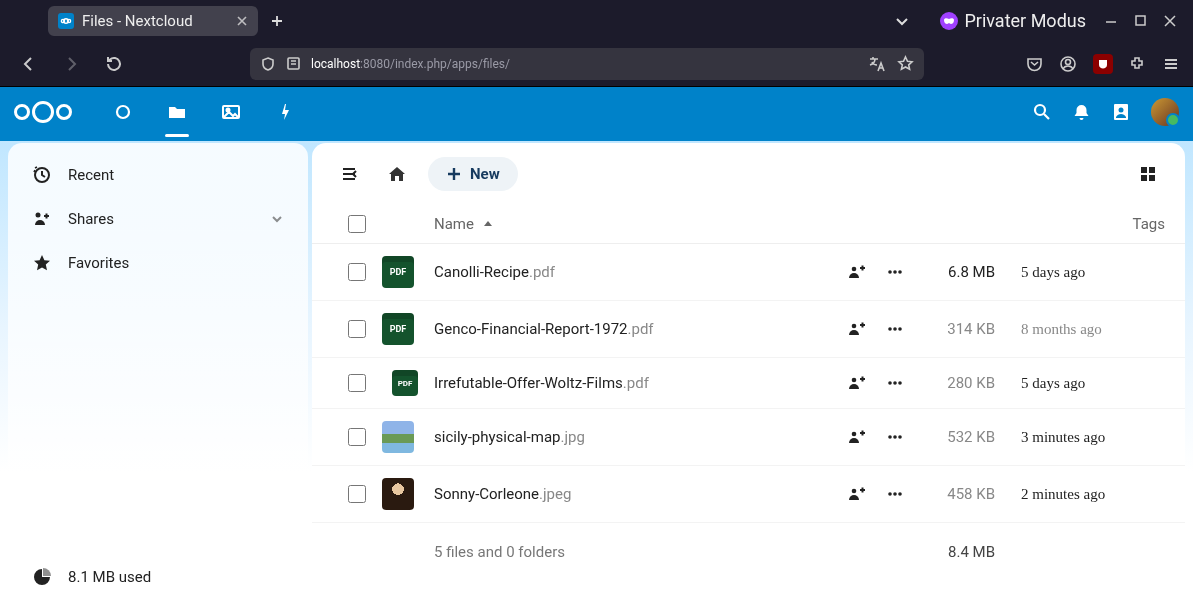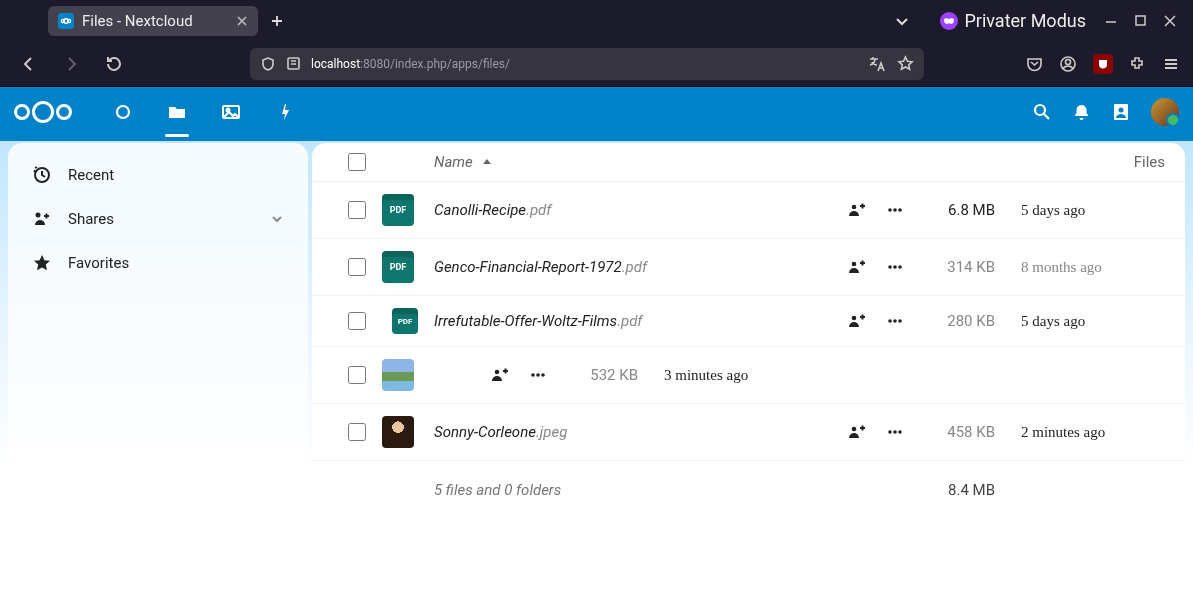--- a/index.html
+++ b/index.html
@@ -52,29 +52,29 @@
 
   .main { flex:1; background:#fff; border-radius:14px; margin:6px 8px 6px 2px; overflow:auto; }
   .toolbar { display:flex; align-items:center; gap:14px; padding:14px 20px; }
   .tbtn { width:34px; height:34px; display:flex; align-items:center; justify-content:center; cursor:pointer; color:#222; }
   .newbtn { display:flex; align-items:center; gap:8px; background:#eef3f7; border-radius:22px; padding:8px 18px; font-weight:700; color:#163a5f; cursor:pointer; }
   .grid-toggle { margin-left:auto; }
 
   .thead { display:flex; align-items:center; padding:10px 20px; border-bottom:1px solid #eee; color:#666; font-size:15px; }
   .col-check { width:50px; display:flex; justify-content:center; }
   .col-thumb { width:46px; }
-  .col-name { flex:1; display:flex; align-items:center; gap:8px; padding-left:6px;font-style:italic; }
+  .col-name { flex:1; display:flex; align-items:center; gap:8px; padding-left:6px; }
   .col-actions { width:120px; }
   .col-size { width:90px; text-align:right; }
   .col-mod  { width:170px; padding-left:26px; }
 
   .row { display:flex; align-items:center; padding:12px 20px; border-bottom:1px solid #f3f3f3; }
   .row input[type=checkbox], .thead input[type=checkbox] { width:18px; height:18px; accent-color:#0082c9; }
   .thumb { width:32px; height:32px; border-radius:4px; display:flex; align-items:center; justify-content:center; font-size:9px; font-weight:700; }
-  .thumb.pdf { background:#0f766e; color:#fff; box-shadow:inset 0 6px 0 rgba(0,0,0,.15); }
+  .thumb.pdf { background:#14532d; color:#fff; box-shadow:inset 0 6px 0 rgba(0,0,0,.15); }
   .thumb.pdf.small { width:26px; height:26px; font-size:8px; margin:auto; }
   .thumb.map { background:linear-gradient(180deg,#8fb4e8 40%,#6a9a56 40%,#6a9a56 70%,#7fb8e0 70%); }
   .thumb.person { background:radial-gradient(circle at 50% 35%, #e8c7a0 0 22%, #2a1a10 22% 100%); }
   .fn { color:#222; }
   .fn .ext { color:#888; }
   .actions { display:flex; gap:18px; color:#333; justify-content:flex-end; }
   .size { color:#888; text-align:right; }
   .size.dark { color:#222; }
   .mod { color:#222;font-family:Liberation Serif, serif; }
   .mod.dim { color:#888; }
@@ -303,38 +303,74 @@
         <div class="side-item ">
     <span>
             <svg width="20" height="20" viewBox="0 0 20 20" fill="#222">
               <path d="M10 2l2.4 5.2 5.6.6-4.2 3.8 1.2 5.6L10 14.4l-5 2.8 1.2-5.6L2 7.8l5.6-.6L10 2z"></path>
             </svg>
           </span>
     <span>Favorites</span>
   </div>
       </div>
     <div class="side-lower" id="side-lower">
+        <div class="side-item ">
+    <span>
+            <svg width="20" height="20" viewBox="0 0 20 20" fill="#222">
+              <path d="M10 2a8 8 0 1 0 8 8h-8V2z"></path>
+              <path d="M11 1a8 8 0 0 1 8 8h-8V1z" opacity=".5"></path>
+            </svg>
+          </span>
+    <span>8.1 MB used</span>
+  </div>
       </div>
   </div>
 
   <div class="main">
+    <div class="toolbar">
+      <span class="tbtn">
+          <svg width="20" height="20" viewBox="0 0 20 20" stroke="#222" stroke-width="2">
+            <path d="M4 5h12M4 10h12M4 15h12"></path>
+            <path d="M17 7l-3 3 3 3" fill="none"></path>
+          </svg>
+        </span>
+      <span class="tbtn">
+          <svg width="20" height="20" viewBox="0 0 20 20" fill="#333">
+            <path d="M10 3l8 7h-2v7h-4v-5H8v5H4v-7H2l8-7z"></path>
+          </svg>
+        </span>
+      <div class="newbtn">
+        <svg width="16" height="16" viewBox="0 0 16 16" stroke="#163a5f" stroke-width="2.4">
+            <path d="M8 2v12M2 8h12"></path>
+          </svg>
+        <span>New</span>
+      </div>
+      <span class="tbtn grid-toggle">
+          <svg width="18" height="18" viewBox="0 0 18 18" fill="#222">
+            <rect x="2" y="2" width="6" height="6"></rect>
+            <rect x="10" y="2" width="6" height="6"></rect>
+            <rect x="2" y="10" width="6" height="6"></rect>
+            <rect x="10" y="10" width="6" height="6"></rect>
+          </svg>
+        </span>
+    </div>
 
     <div class="thead">
       <div class="col-check">
           <input type="checkbox" style="">
         </div>
       <div class="col-thumb"></div>
       <div class="col-name">
         <span>Name</span>
         <svg width="12" height="12" viewBox="0 0 12 12" fill="#666">
             <path d="M6 3l4 5H2l4-5z"></path>
           </svg>
       </div>
       <div class="col-actions"></div>
-      <div class="col-size"><span>Files</span></div>
+      <div class="col-size"><span>Tags</span></div>
     </div>
 
     <div id="file-rows">
   <div class="row">
     <div class="col-check">
             <input type="checkbox" style="">
           </div>
     <div class="col-thumb">
             <div class="thumb pdf">PDF</div>
           </div>
@@ -417,20 +453,23 @@
     </div>
     <div class="col-size size ">280 KB</div>
     <div class="col-mod mod ">5 days ago</div>
   </div>
   <div class="row">
     <div class="col-check">
             <input type="checkbox" style="">
           </div>
     <div class="col-thumb">
             <div class="thumb map"></div>
+          </div>
+    <div class="col-name">
+            <span class="fn">sicily-physical-map<span class="ext">.jpg</span></span>
           </div>
     <div class="col-actions actions">
       <span>
               <svg width="20" height="20" viewBox="0 0 20 20" fill="#222">
                 <circle cx="7" cy="7" r="2.3"></circle>
                 <path d="M12 16a5 5 0 0 0-10 0h10z"></path>
                 <path d="M13 6h5M15.5 3.5v5" stroke="#222" stroke-width="2"></path>
               </svg>
             </span>
       <span>

